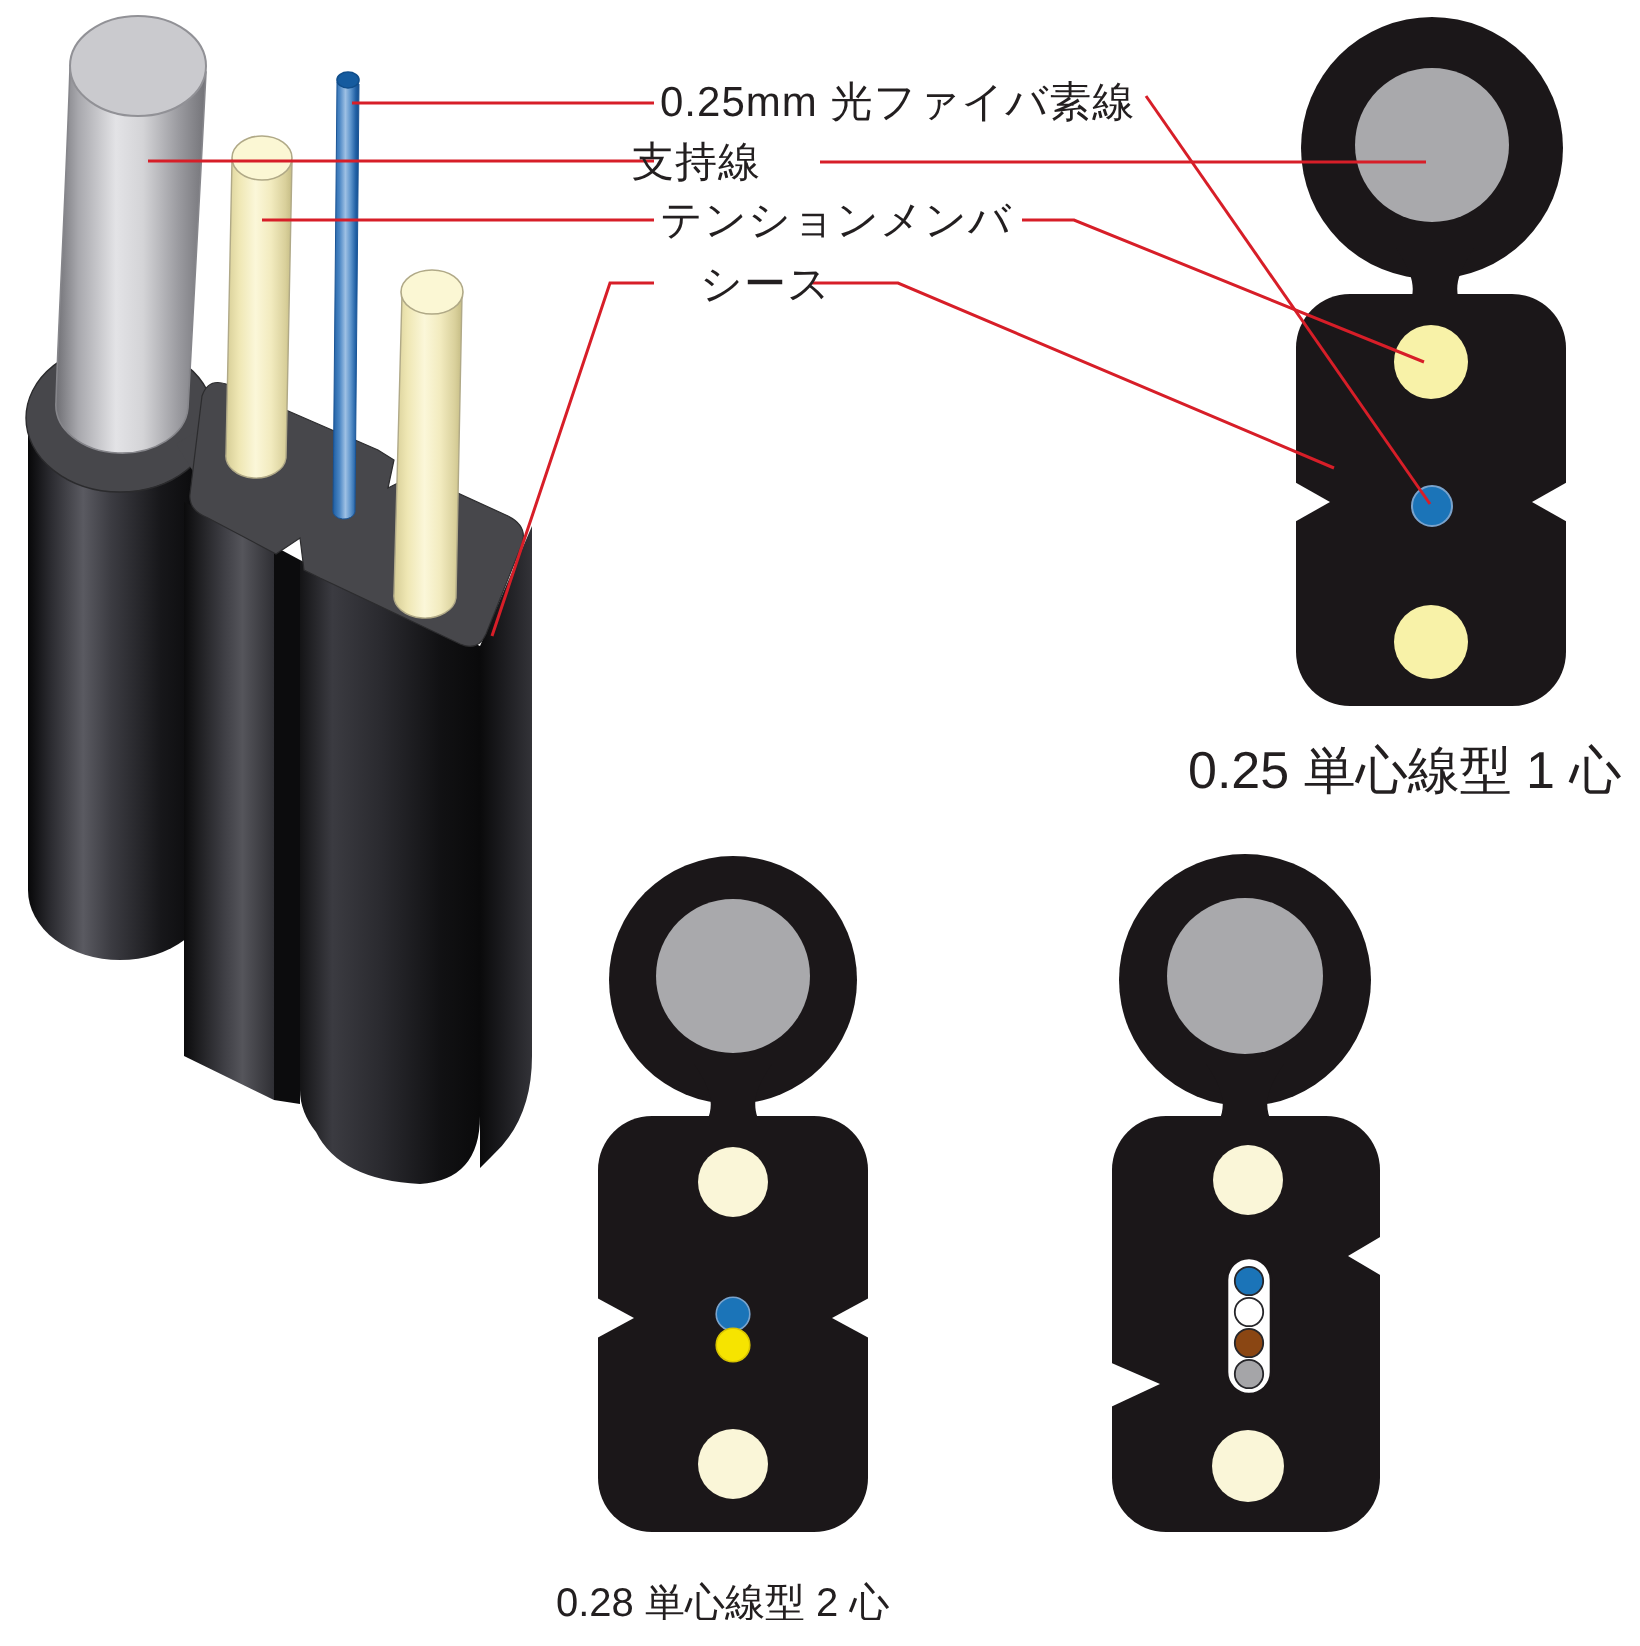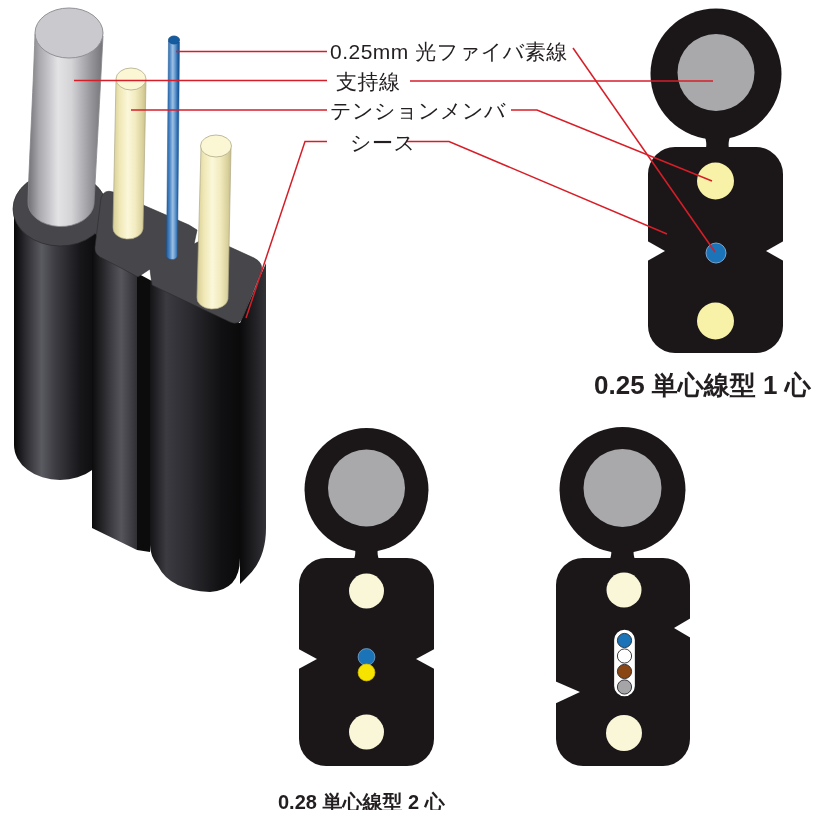--- a/index.html
+++ b/index.html
@@ -6,21 +6,21 @@
   .canvas{
     position:relative;width:820px;height:810px;background:#ffffff;overflow:hidden;
     font-family:"Liberation Sans","DejaVu Sans",sans-serif;
   }
   .canvas svg{position:absolute;left:0;top:0;}
   .lbl{
     position:absolute;font-size:21px;line-height:23px;letter-spacing:.5px;
     color:var(--text-black,#231f20);white-space:nowrap;font-weight:500;
   }
   .cap{
-    position:absolute;font-weight:bold;color:var(--text-black,#231f20);white-space:nowrap;
+    position:absolute;font-weight:normal;color:var(--text-black,#231f20);white-space:nowrap;
   }
   .cap-lg{font-size:26px;line-height:30px;}
   .cap-sm{font-size:20px;line-height:22px;}
 </style>
 </head>
 <body>
 
 <div class="canvas">
 
   <svg width="820" height="823" viewBox="0 0 820 823">
@@ -145,20 +145,20 @@
       <polyline points="74,80.5 327,80.5"></polyline>
       <polyline points="410,81 713,81"></polyline>
       <polyline points="131,110 327,110"></polyline>
       <polyline points="511,110 537,110 712,181"></polyline>
       <polyline points="327,141.5 305,141.5 246,318"></polyline>
       <polyline points="406,141.5 449,141.5 667,234"></polyline>
     </g>
   </svg>
 
   <div class="lbl" style="left:330px;top:40px">0.25mm 光ファイバ素線</div>
-  <div class="lbl" style="left:336px;top:69.5px">支持線</div>
+  <div class="lbl" style="left:316px;top:69.5px">支持線</div>
   <div class="lbl" style="left:330px;top:99px">テンションメンバ</div>
   <div class="lbl" style="left:350px;top:130.5px">シース</div>
 
   <div class="cap cap-lg" style="left:594px;top:370px">0.25 単心線型 1 心</div>
   <div class="cap cap-sm" style="left:278px;top:791px">0.28 単心線型 2 心</div>
 
 </div>
 
 </body></html>

